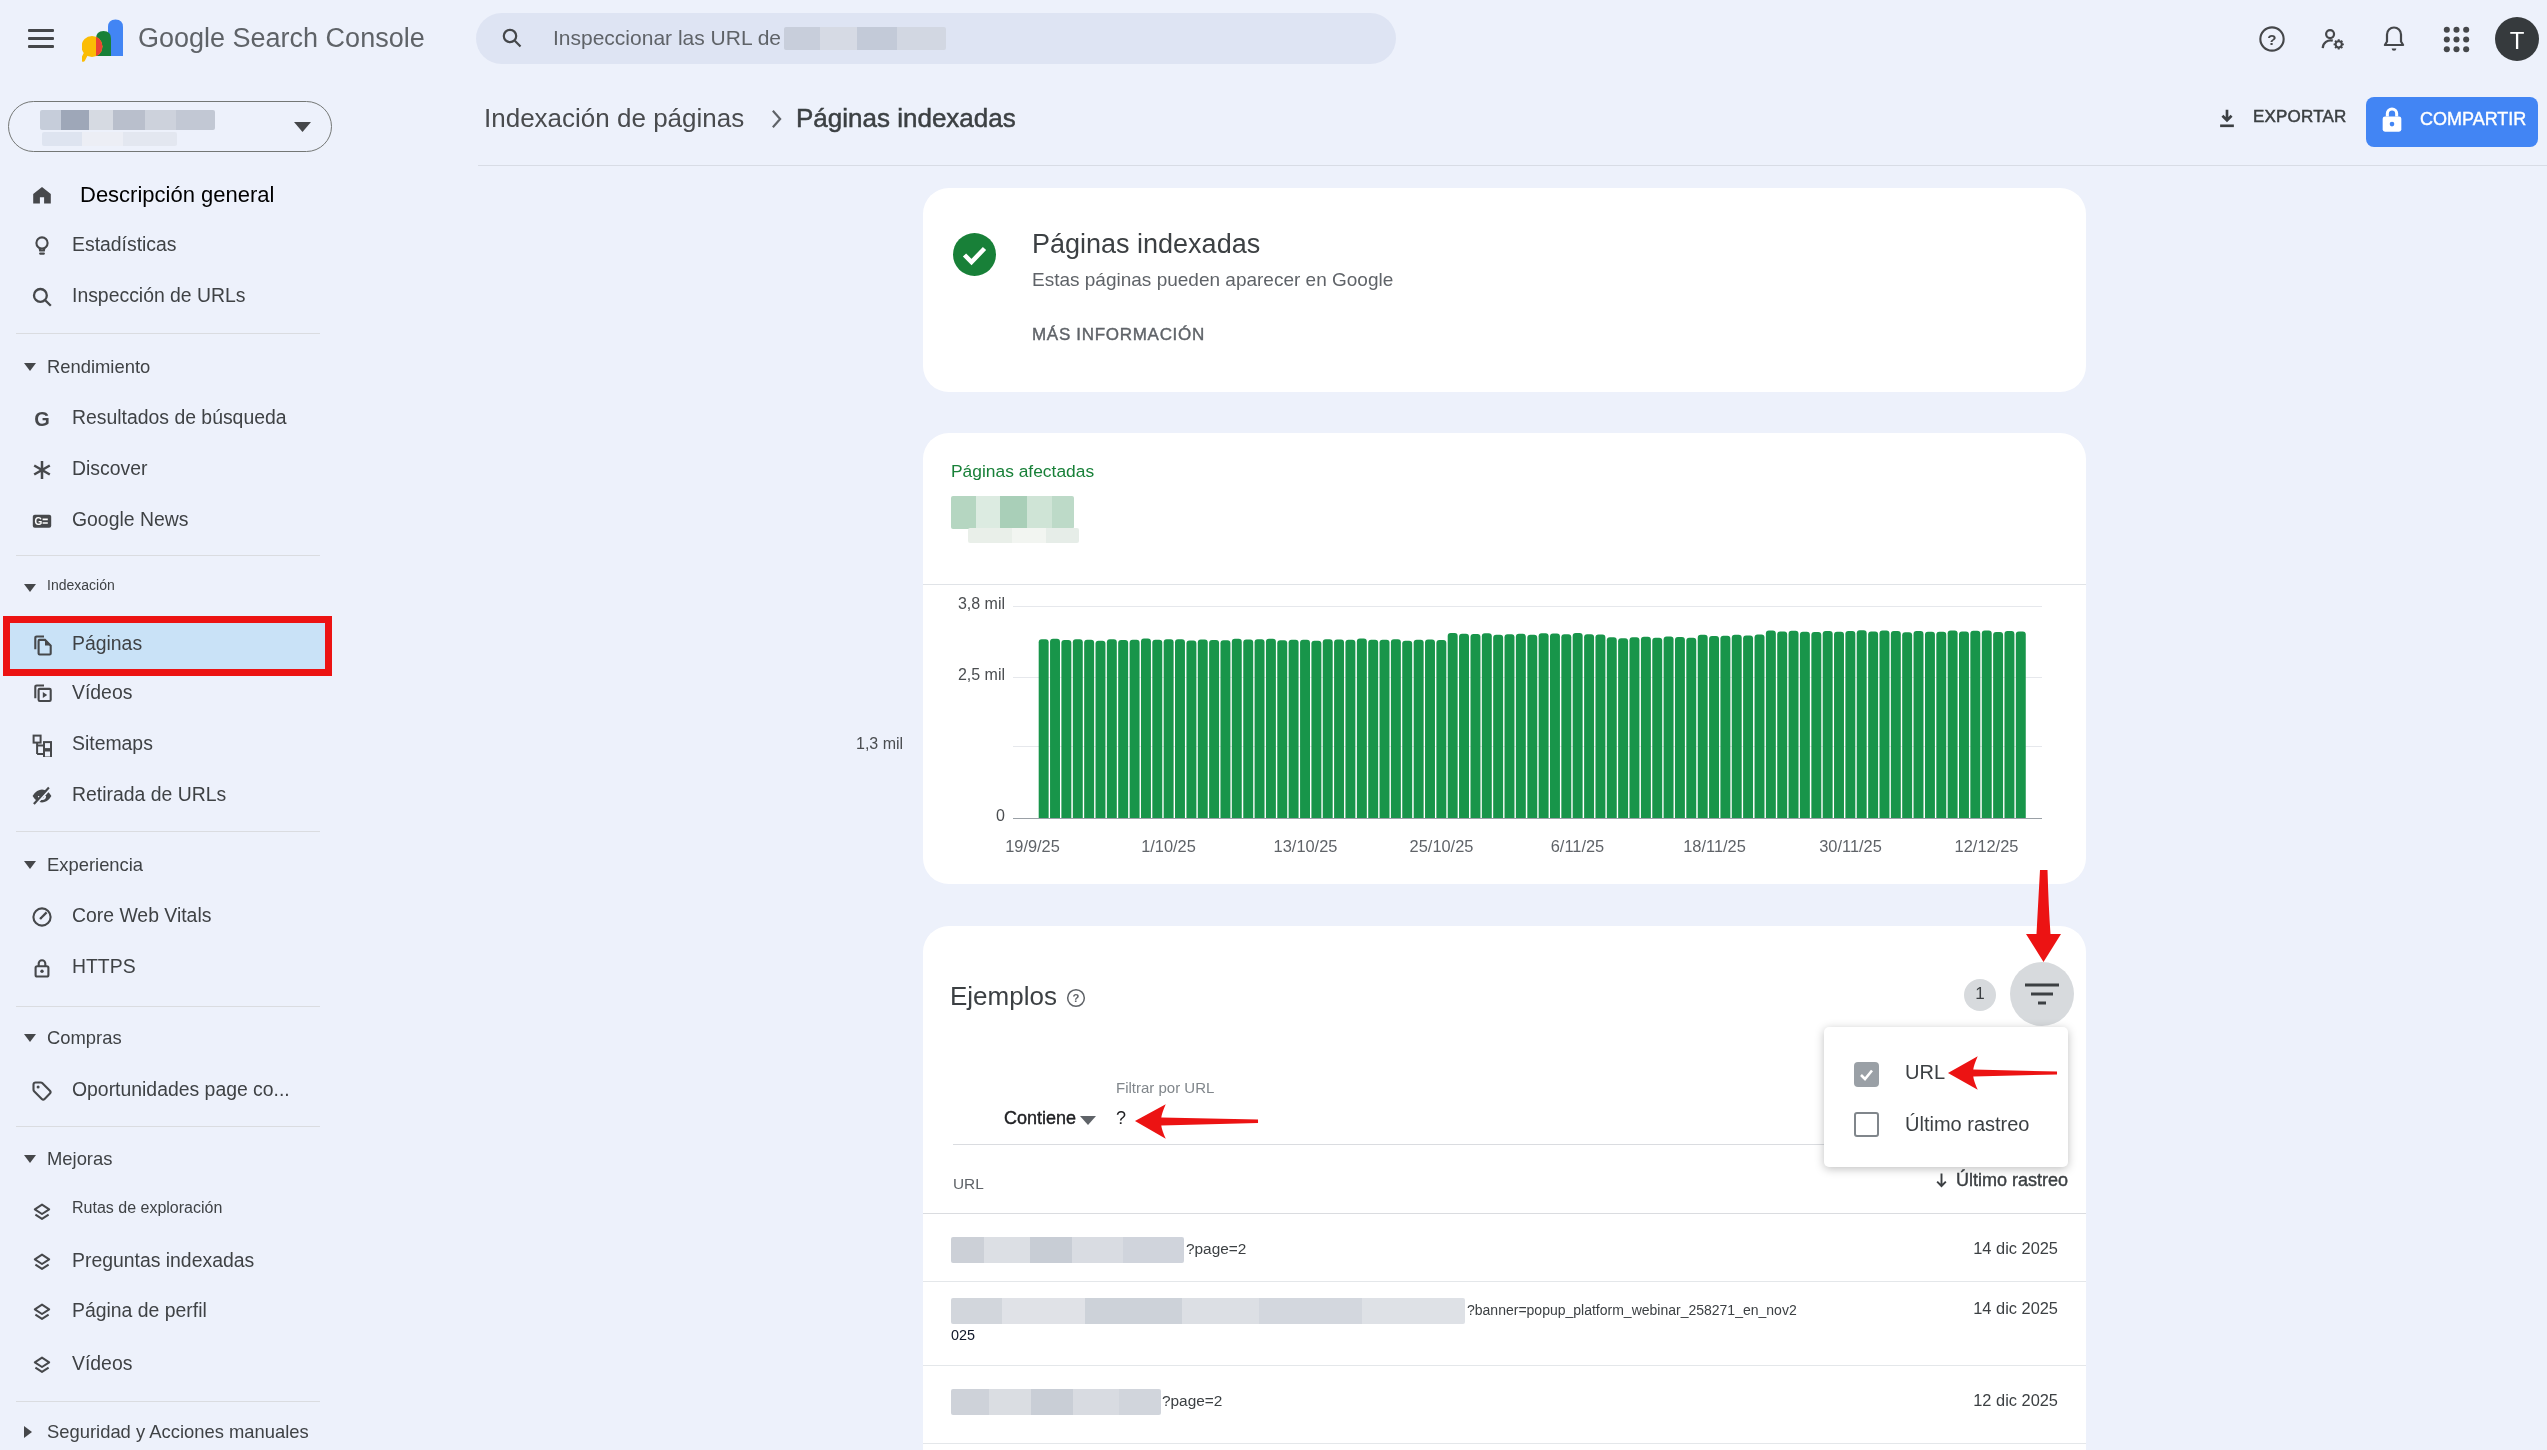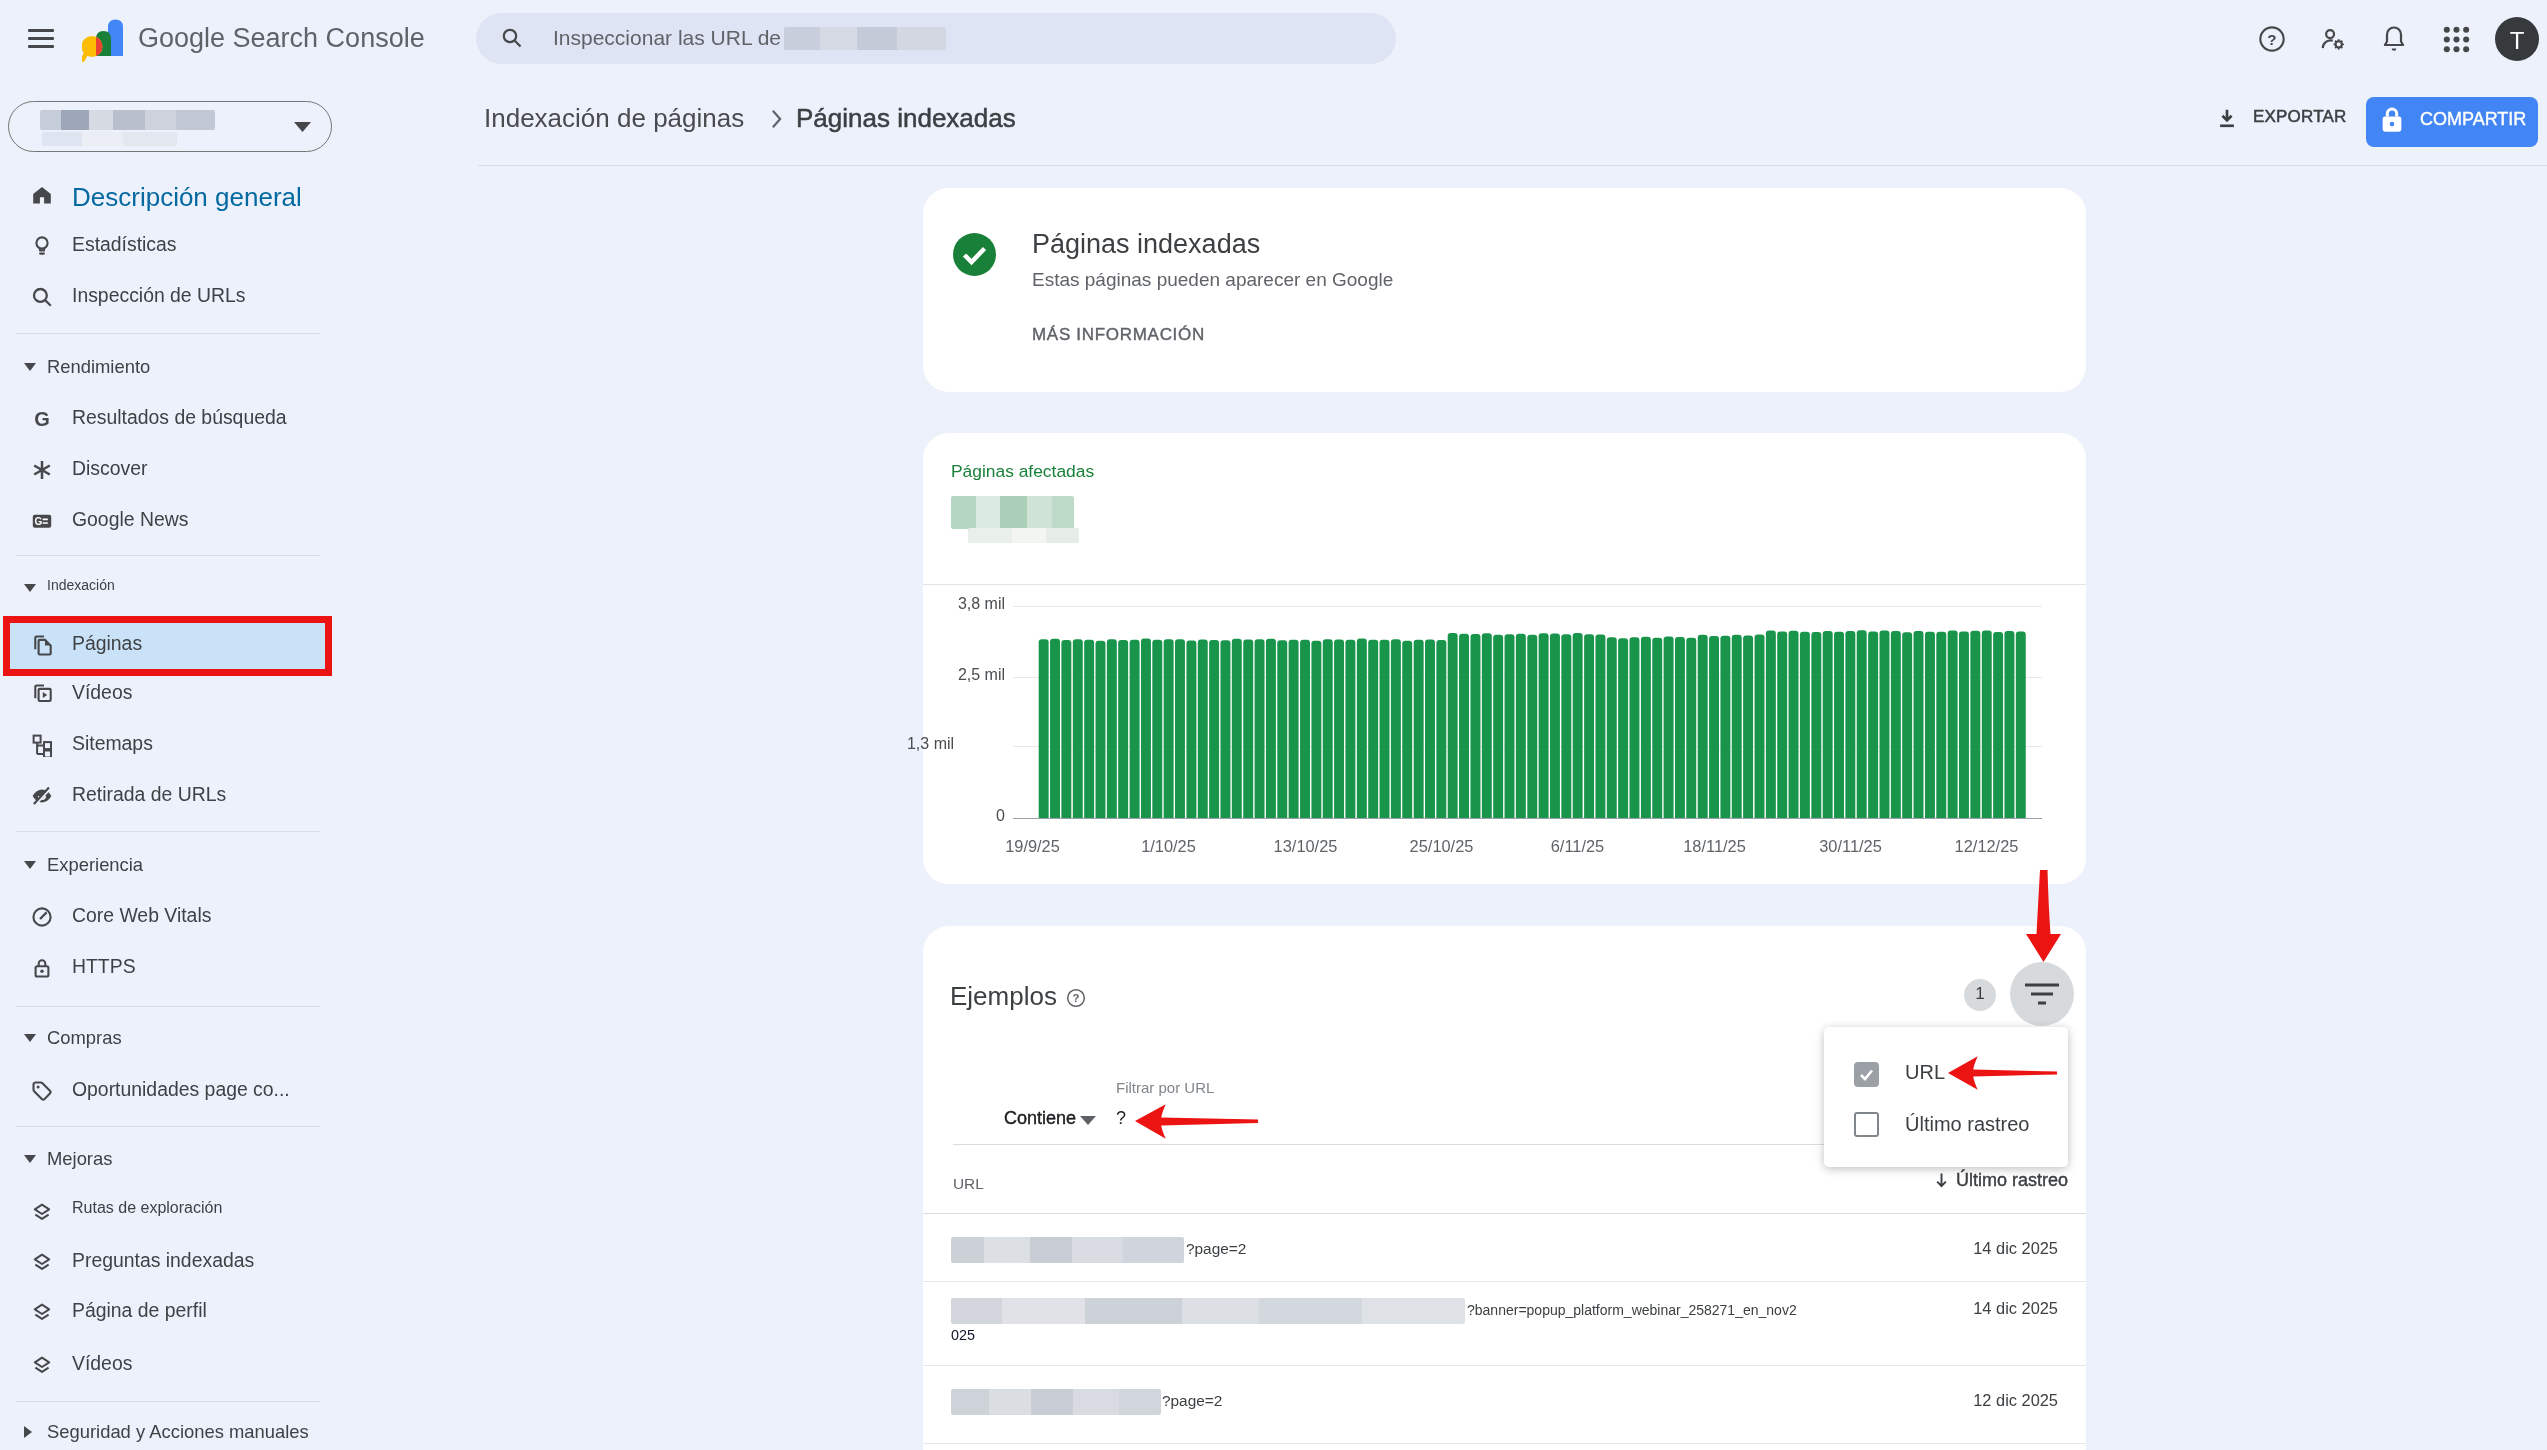--- a/index.html
+++ b/index.html
@@ -66,21 +66,21 @@
 <div class="txt" style="left:2495px;top:27px;width:44px;text-align:center;font-size:24px;color:#fff">T</div>
 <div class="abs" style="left:8px;top:101px;width:324px;height:51px;border-radius:26px;border:1.5px solid #747775"></div>
 <div class="abs" style="left:40px;top:110px;width:175px;height:20px;background:linear-gradient(90deg,#c6cdda 0 12%,#9ea7b8 12% 28%,#d6dae2 28% 42%,#b9bfcc 42% 60%,#cdd2dc 60% 78%,#c2c8d4 78% 100%);border-radius:2px"></div>
 <div class="abs" style="left:42px;top:132px;width:135px;height:14px;background:linear-gradient(90deg,#dee4f0 0 30%,#eceef5 30% 60%,#e3e7f0 60% 100%);border-radius:2px"></div>
 <svg class="abs" style="left:294px;top:122px" width="17" height="10" viewBox="0 0 17 10">
     <path d="M0 0 H17 L8.5 10 Z" fill="#45474a"></path>
   </svg>
 <svg style="position:absolute;left:30px;top:183px" width="24" height="24" viewBox="0 0 24 24">
     <path d="M3.2 11 L12 3.9 L20.8 11 V20.4 H14.1 V14.3 H9.9 V20.4 H3.2 Z" fill="#46484b"></path>
   </svg>
-<div class="txt" style="left:72px;top:182px;font-size:26px;color:#0369a1">Descripción general</div>
+<div class="txt" style="left:80px;top:182px;font-size:22px;color:#000000">Descripción general</div>
 <svg style="position:absolute;left:30px;top:234px" width="24" height="24" viewBox="0 0 24 24">
     <circle cx="12" cy="9" r="5.6" fill="none" stroke="#46484b" stroke-width="2.1"></circle>
     <path d="M9.6 13.7 L10.1 16.5 H13.9 L14.4 13.7" fill="none" stroke="#46484b" stroke-width="2.1"></path>
     <path d="M10.1 19.6 H13.9" stroke="#46484b" stroke-width="2.1" stroke-linecap="round"></path>
   </svg>
 <div class="txt" style="left:72px;top:233px;font-size:19.4px;color:#3f4245">Estadísticas</div>
 <svg style="position:absolute;left:30px;top:285px" width="24" height="24" viewBox="0 0 24 24">
     <circle cx="10.4" cy="10.4" r="6.4" fill="none" stroke="#46484b" stroke-width="2.3"></circle>
     <path d="M15.2 15.2 L20.8 20.8" stroke="#46484b" stroke-width="2.3"></path>
   </svg>
@@ -224,21 +224,21 @@
 <div class="card" style="top:433px;height:451px"></div>
 <div class="txt" style="left:951px;top:461px;font-size:17.4px;color:#188038">Páginas afectadas</div>
 <div class="abs" style="left:951px;top:496px;width:123px;height:33px;background:linear-gradient(90deg,#b5d6c1 0 20%,#dcebe1 20% 40%,#a9cfb8 40% 62%,#cfe4d6 62% 82%,#bddac8 82% 100%);border-radius:2px"></div>
 <div class="abs" style="left:968px;top:528px;width:111px;height:15px;background:linear-gradient(90deg,#e9efe9 0 40%,#f2f5f1 40% 70%,#e6ede8 70% 100%);border-radius:2px"></div>
 <div class="hline" style="left:923px;top:584px;width:1163px;background:#e0e3e7"></div>
 <div class="hline" style="left:1013px;top:606px;width:1029px;background:#e6e8ec"></div>
 <div class="txt" style="left:856px;top:595px;width:149px;text-align:right;font-size:16px;color:#4a4d50">3,8 mil</div>
 <div class="hline" style="left:1013px;top:677px;width:1029px;background:#e6e8ec"></div>
 <div class="txt" style="left:856px;top:666px;width:149px;text-align:right;font-size:16px;color:#4a4d50">2,5 mil</div>
 <div class="hline" style="left:1013px;top:746px;width:1029px;background:#e6e8ec"></div>
-<div class="txt" style="left:856px;top:735px;width:149px;text-align:center;font-size:16px;color:#4a4d50">1,3 mil</div>
+<div class="txt" style="left:856px;top:735px;width:149px;text-align:left;font-size:16px;color:#4a4d50">1,3 mil</div>
 <div class="hline" style="left:1013px;top:818px;width:1029px;background:#9aa0a6"></div>
 <div class="txt" style="left:856px;top:807px;width:149px;text-align:right;font-size:16px;color:#4a4d50">0</div>
 <svg class="abs" style="left:0;top:0" width="2547" height="1451" viewBox="0 0 2560 1458">
     <path d="M1044.0 822 V645.3 q0 -3 3 -3 h4.0 q3 0 3 3 V822 Z" fill="#18954a"></path>
     <path d="M1055.4 822 V644.7 q0 -3 3 -3 h4.0 q3 0 3 3 V822 Z" fill="#18954a"></path>
     <path d="M1066.8 822 V646.0 q0 -3 3 -3 h4.0 q3 0 3 3 V822 Z" fill="#18954a"></path>
     <path d="M1078.3 822 V645.2 q0 -3 3 -3 h4.0 q3 0 3 3 V822 Z" fill="#18954a"></path>
     <path d="M1089.7 822 V645.8 q0 -3 3 -3 h4.0 q3 0 3 3 V822 Z" fill="#18954a"></path>
     <path d="M1101.1 822 V646.7 q0 -3 3 -3 h4.0 q3 0 3 3 V822 Z" fill="#18954a"></path>
     <path d="M1112.5 822 V645.4 q0 -3 3 -3 h4.0 q3 0 3 3 V822 Z" fill="#18954a"></path>

